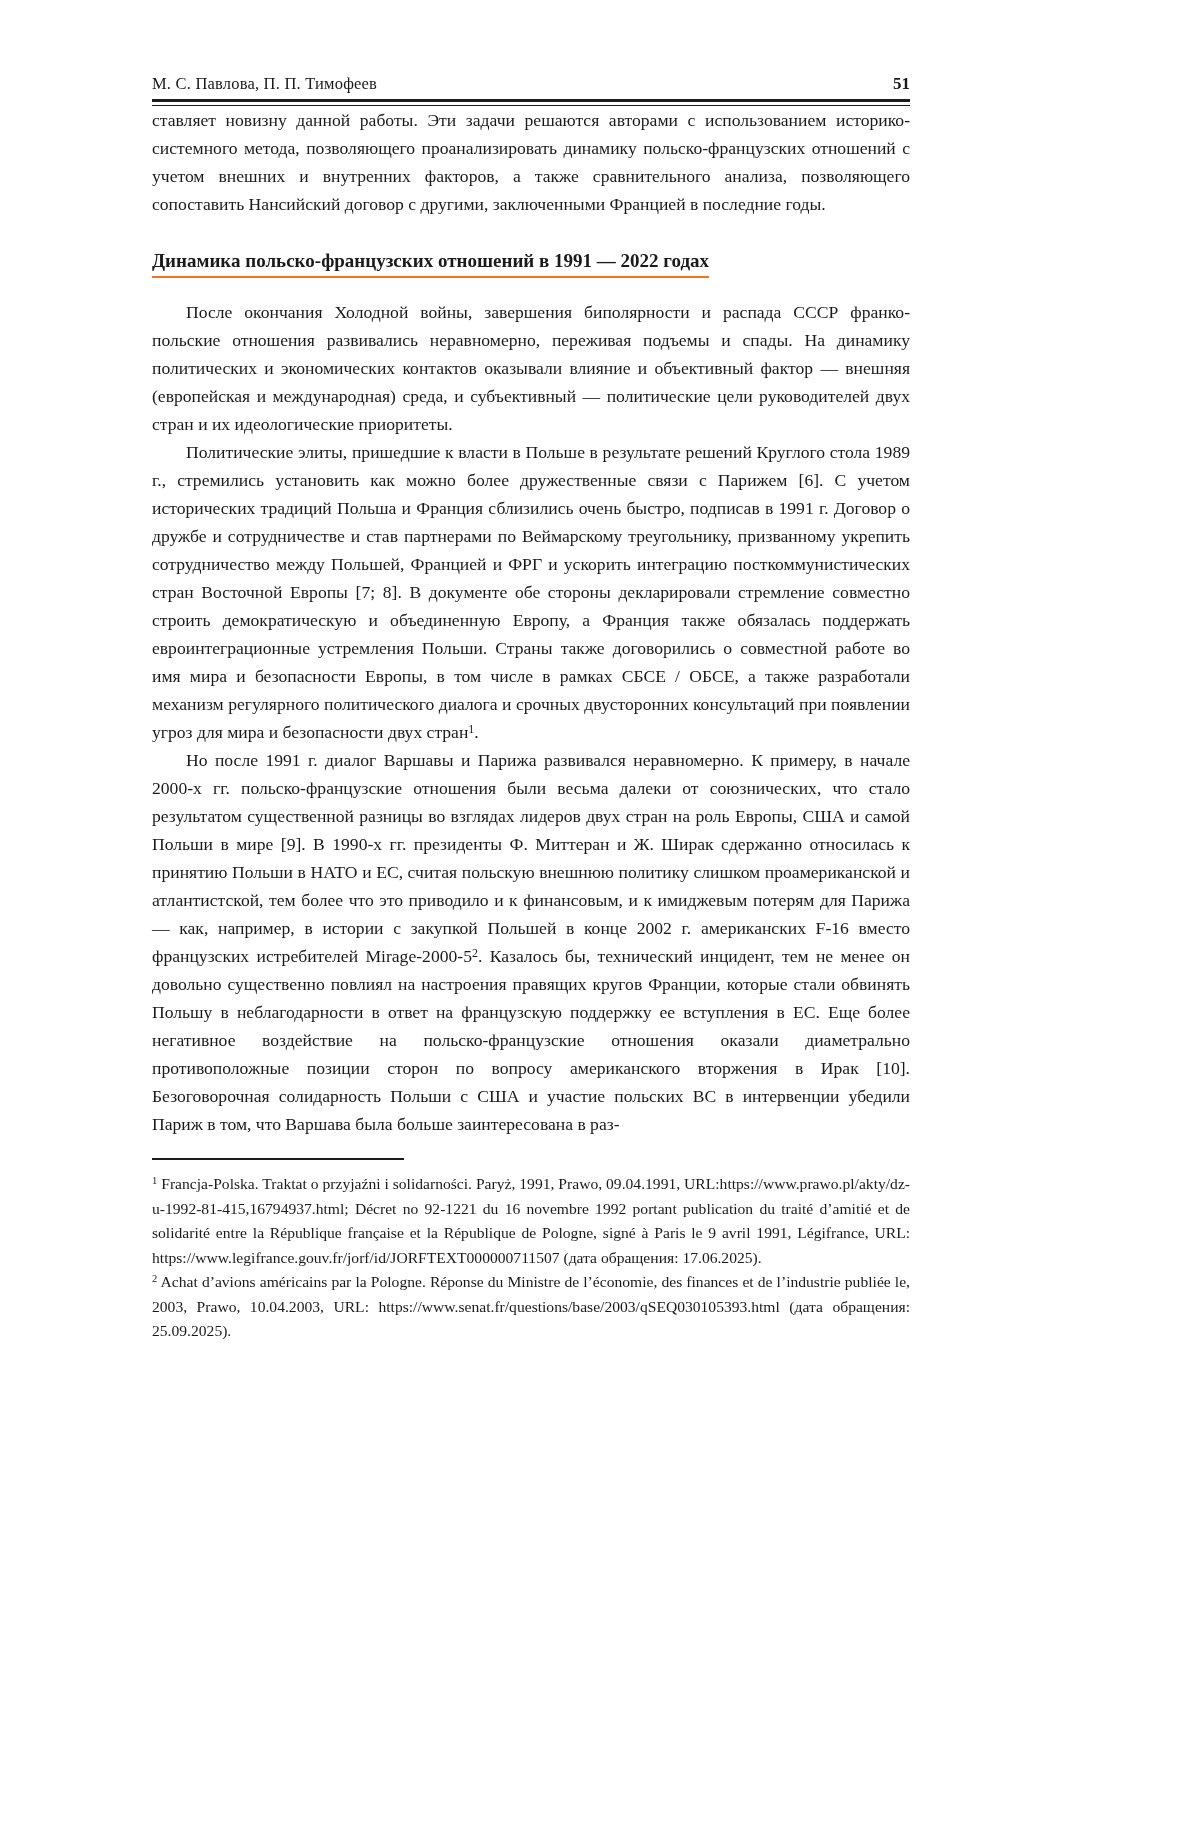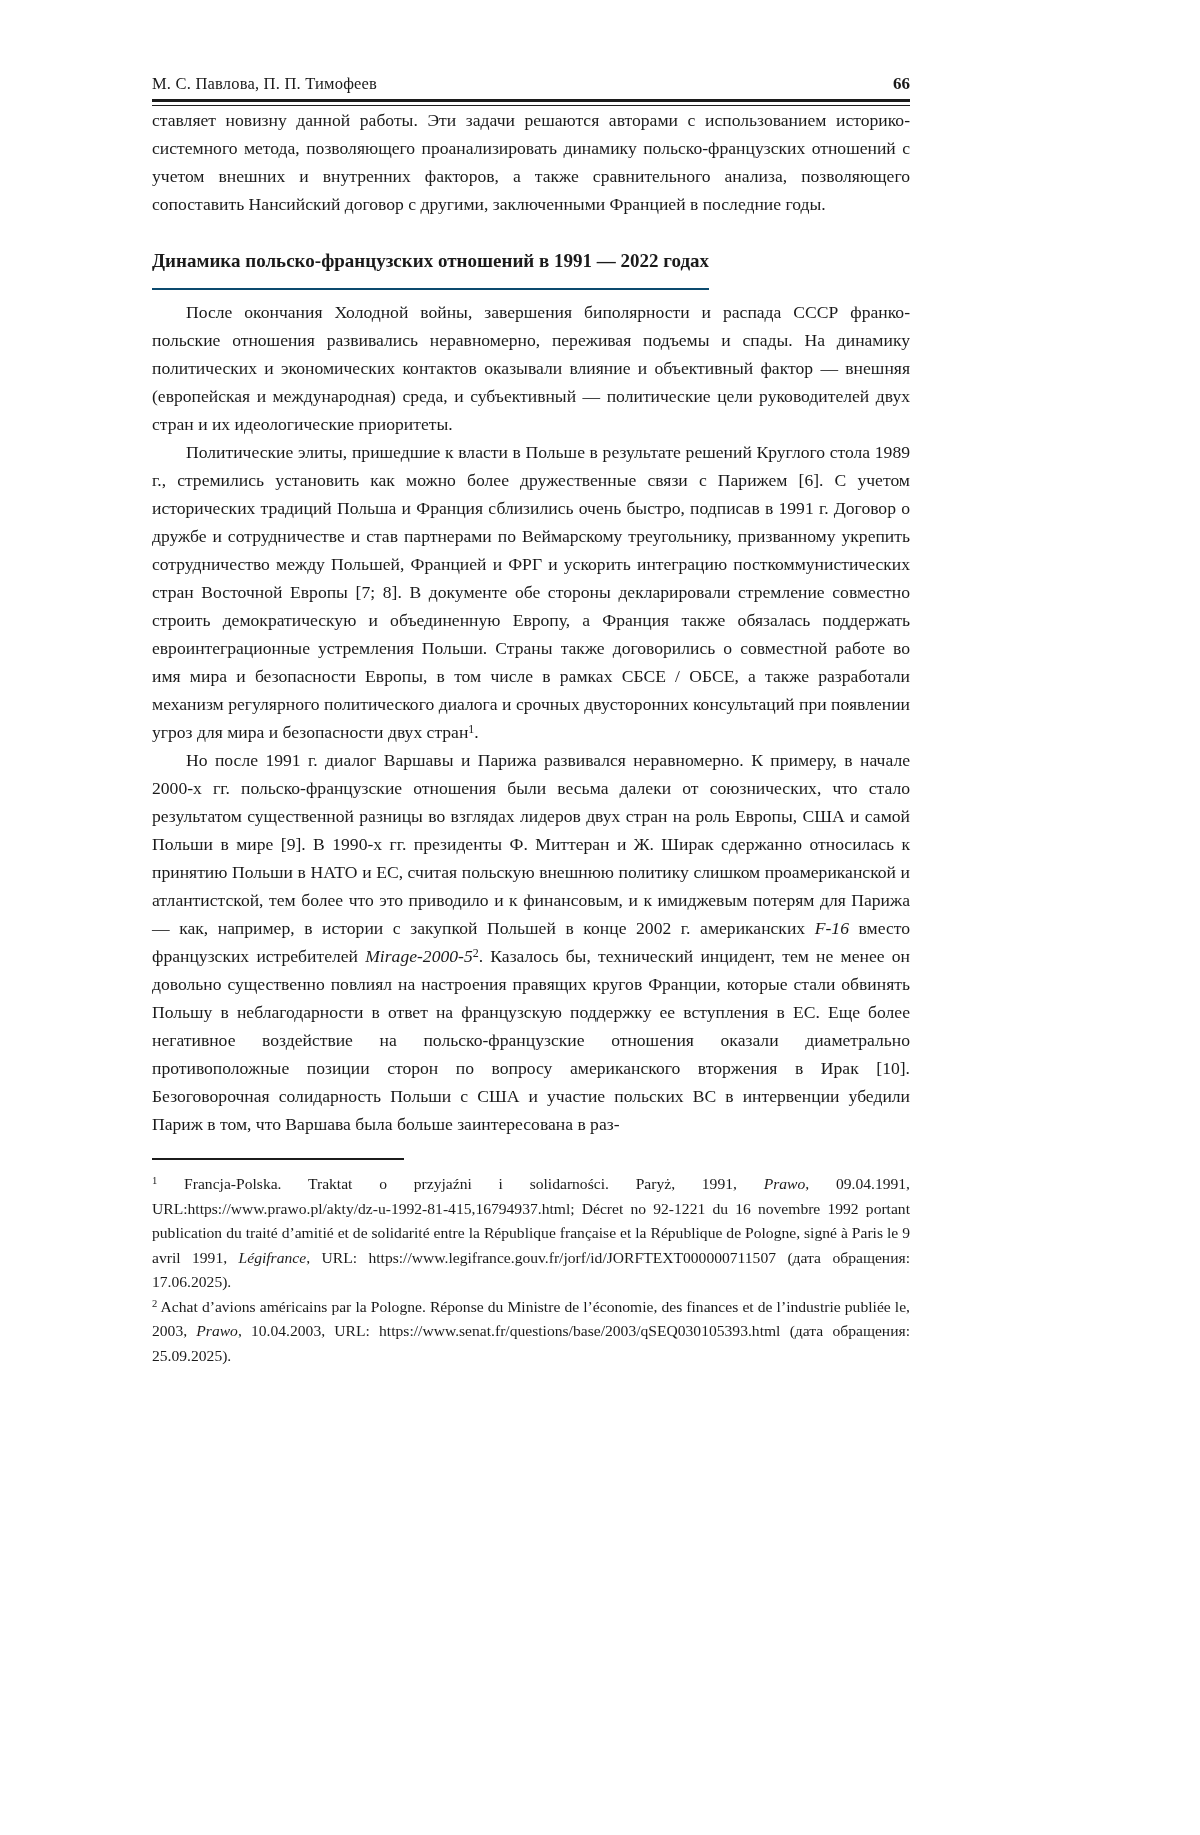--- a/index.html
+++ b/index.html
@@ -42,22 +42,22 @@
   }
   .body-par.no-indent { text-indent: 0; }
   .first-block { }
   .section-heading {
     margin: 30px 0 24px 0;
     font-size: 19px;
     font-weight: 700;
     line-height: 26px;
   }
   .heading-underline {
-    border-bottom: 2px solid #0c4a6e;
-    padding-bottom: 17px;
+    border-bottom: 2px solid #f97316;
+    padding-bottom: 5px;
   }
   .footnote-rule {
     width: 252px;
     border: none;
     border-top: 2px solid #1c1c1c;
     margin: 20px 0 12px 0;
   }
   .footnote {
     font-size: 15.6px;
     line-height: 24.5px;
@@ -65,31 +65,31 @@
     margin: 0;
     overflow-wrap: anywhere;
   }
   sup {
     font-size: 0.68em;
     vertical-align: baseline;
     position: relative;
     top: -0.45em;
     line-height: 0;
   }
-  .seg-i { font-style: italic; }
+  .seg-i { }
 </style>
 </head>
 <body>
 
 <div class="page">
   <div class="content">
 
     <div class="header">
       <span class="authors">М. С. Павлова, П. П. Тимофеев</span>
-      <span class="pagenum">66</span>
+      <span class="pagenum">51</span>
     </div>
     <div class="header-rule"></div>
 
     <p class="body-par no-indent first-block"><span>ставляет новизну данной работы. Эти задачи решаются авторами с использованием историко-системного метода, позволяющего проанализировать динамику польско-французских отношений с учетом внешних и внутренних факторов, а также сравнительного анализа, позволяющего сопоставить Нансийский договор с другими, заключенными Францией в последние годы.</span></p>
 
     <h2 class="section-heading"><span class="heading-underline">Динамика польско-французских отношений в 1991 — 2022 годах</span></h2>
 
     <p class="body-par"><span>После окончания Холодной войны, завершения биполярности и распада СССР франко-польские отношения развивались неравномерно, переживая подъемы и спады. На динамику политических и экономических контактов оказывали влияние и объективный фактор — внешняя (европейская и международная) среда, и субъективный — политические цели руководителей двух стран и их идеологические приоритеты.</span></p>
     <p class="body-par"><span>Политические элиты, пришедшие к власти в Польше в результате решений Круглого стола 1989 г., стремились установить как можно более дружественные связи с Парижем [6]. С учетом исторических традиций Польша и Франция сблизились очень быстро, подписав в 1991 г. Договор о дружбе и сотрудничестве и став партнерами по Веймарскому треугольнику, призванному укрепить сотрудничество между Польшей, Францией и ФРГ и ускорить интеграцию посткоммунистических стран Восточной Европы [7; 8]. В документе обе стороны декларировали стремление совместно строить демократическую и объединенную Европу, а Франция также обязалась поддержать евроинтеграционные устремления Польши. Страны также договорились о совместной работе во имя мира и безопасности Европы, в том числе в рамках СБСЕ / ОБСЕ, а также разработали механизм регулярного политического диалога и срочных двусторонних консультаций при появлении угроз для мира и безопасности двух стран</span><sup>1</sup><span>.</span></p>
     <p class="body-par"><span>Но после 1991 г. диалог Варшавы и Парижа развивался неравномерно. К примеру, в начале 2000-х гг. польско-французские отношения были весьма далеки от союзнических, что стало результатом существенной разницы во взглядах лидеров двух стран на роль Европы, США и самой Польши в мире [9]. В 1990-х гг. президенты Ф. Миттеран и Ж. Ширак сдержанно относилась к принятию Польши в НАТО и ЕС, считая польскую внешнюю политику слишком проамериканской и атлантистской, тем более что это приводило и к финансовым, и к имиджевым потерям для Парижа — как, например, в истории с закупкой Польшей в конце 2002 г. американских </span><span class="seg-i">F-16</span><span> вместо французских истребителей </span><span class="seg-i">Mirage-2000-5</span><sup>2</sup><span>. Казалось бы, технический инцидент, тем не менее он довольно существенно повлиял на настроения правящих кругов Франции, которые стали обвинять Польшу в неблагодарности в ответ на французскую поддержку ее вступления в ЕС. Еще более негативное воздействие на польско-французские отношения оказали диаметрально противоположные позиции сторон по вопросу американского вторжения в Ирак [10]. Безоговорочная солидарность Польши с США и участие польских ВС в интервенции убедили Париж в том, что Варшава была больше заинтересована в раз-</span></p>

